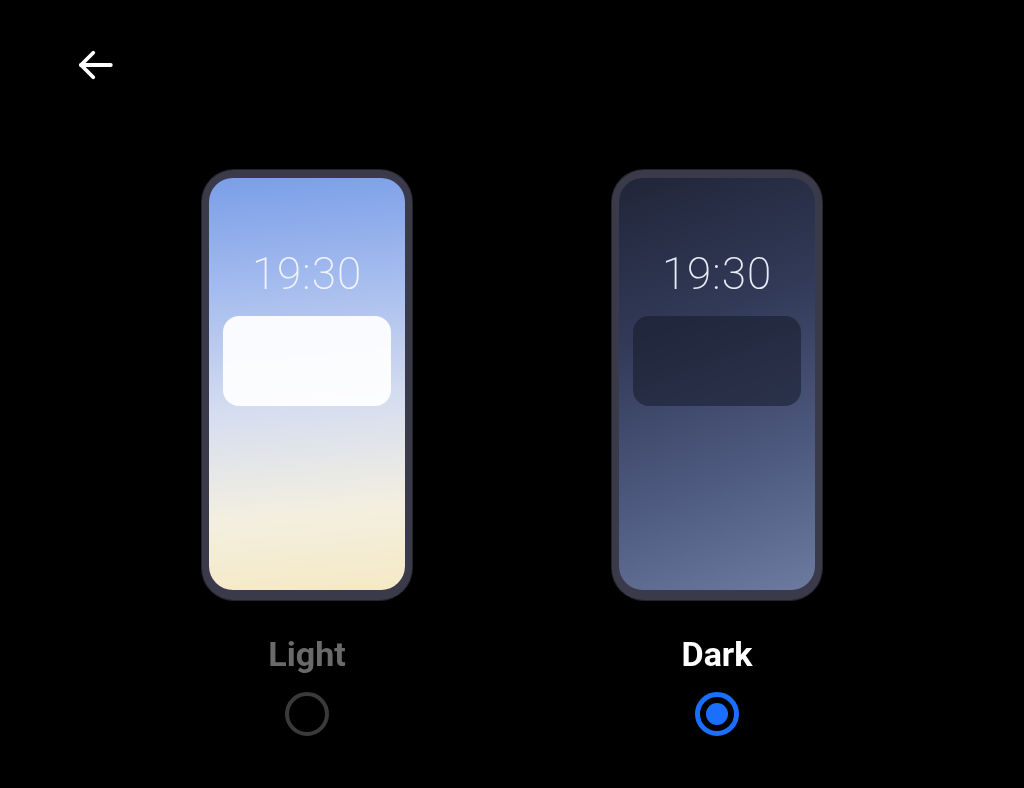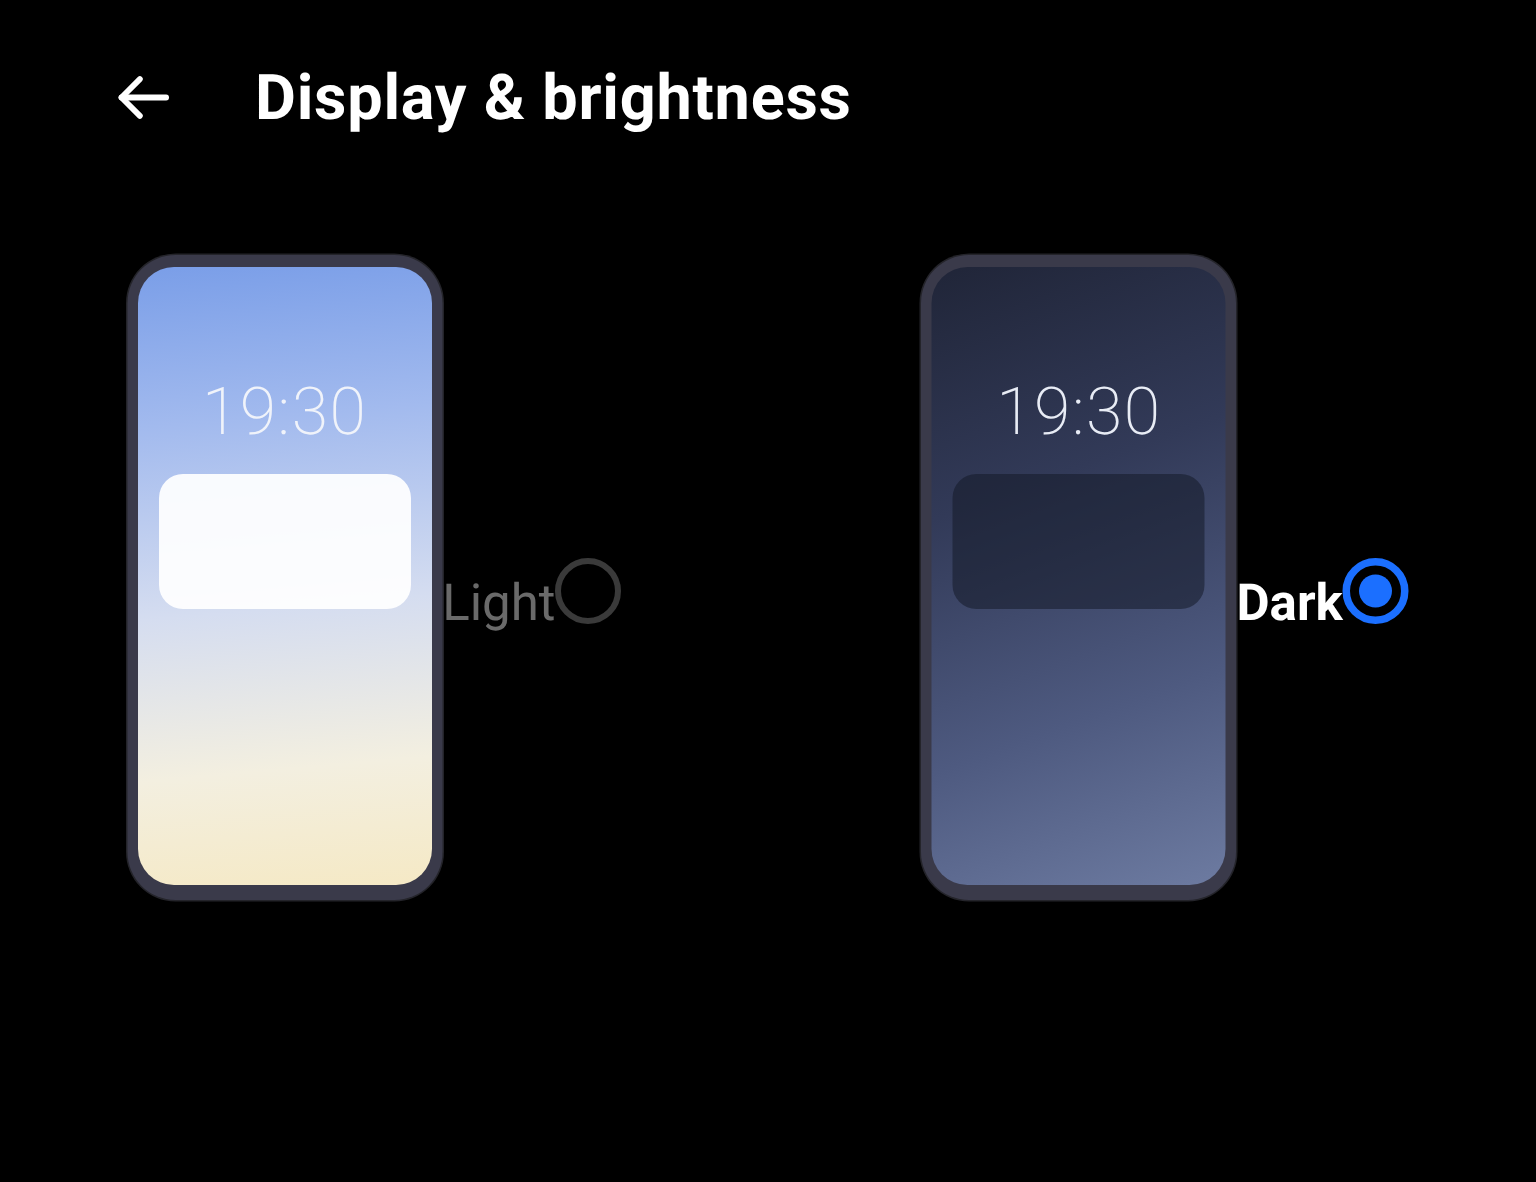--- a/index.html
+++ b/index.html
@@ -32,21 +32,21 @@
       letter-spacing: 0.5px;
     }
     .options {
       display: flex;
       justify-content: center;
       gap: 200px;
       margin-top: 60px;
     }
     .option {
       display: flex;
-      flex-direction: row;
+      flex-direction: column;
       align-items: center;
     }
     .phone {
       width: 210px;
       height: 430px;
       border-radius: 32px;
       background: #3a3a4a;
       position: relative;
       padding: 8px 7px 10px;
       box-shadow: 0 0 0 1px rgba(120,120,140,0.3);
@@ -84,21 +84,21 @@
       height: 90px;
       border-radius: 16px;
     }
     .phone-screen.light .card { background: rgba(255,255,255,0.92); }
     .phone-screen.dark  .card { background: rgba(20,25,40,0.55); }
     .option-label {
       margin-top: 34px;
       font-size: 34px;
       font-weight: 700;
     }
-    .option-label.muted { color: #6a6a6a; font-weight: 400; }
+    .option-label.muted { color: #6a6a6a; font-weight: 700; }
     .radio {
       margin-top: 18px;
       width: 44px;
       height: 44px;
       border-radius: 50%;
       position: relative;
       cursor: pointer;
     }
     .radio.unselected {
       border: 4px solid #3a3a3a;
@@ -120,21 +120,20 @@
 </head>
 <body>
 
 <div class="header">
   <div class="back-btn">
     <svg viewBox="0 0 24 24" fill="none" stroke="#ffffff" stroke-width="2.2" stroke-linecap="round" stroke-linejoin="round">
       <line x1="21" y1="12" x2="4" y2="12"></line>
       <polyline points="11 5 4 12 11 19"></polyline>
     </svg>
   </div>
-  <h1 class="title">Display &amp; brightness</h1>
 </div>
 
 <div class="options">
 
   <div class="option">
     <div class="phone">
       <div class="phone-screen light">
         <div class="clock">19:30</div>
         <div class="card"></div>
       </div>

